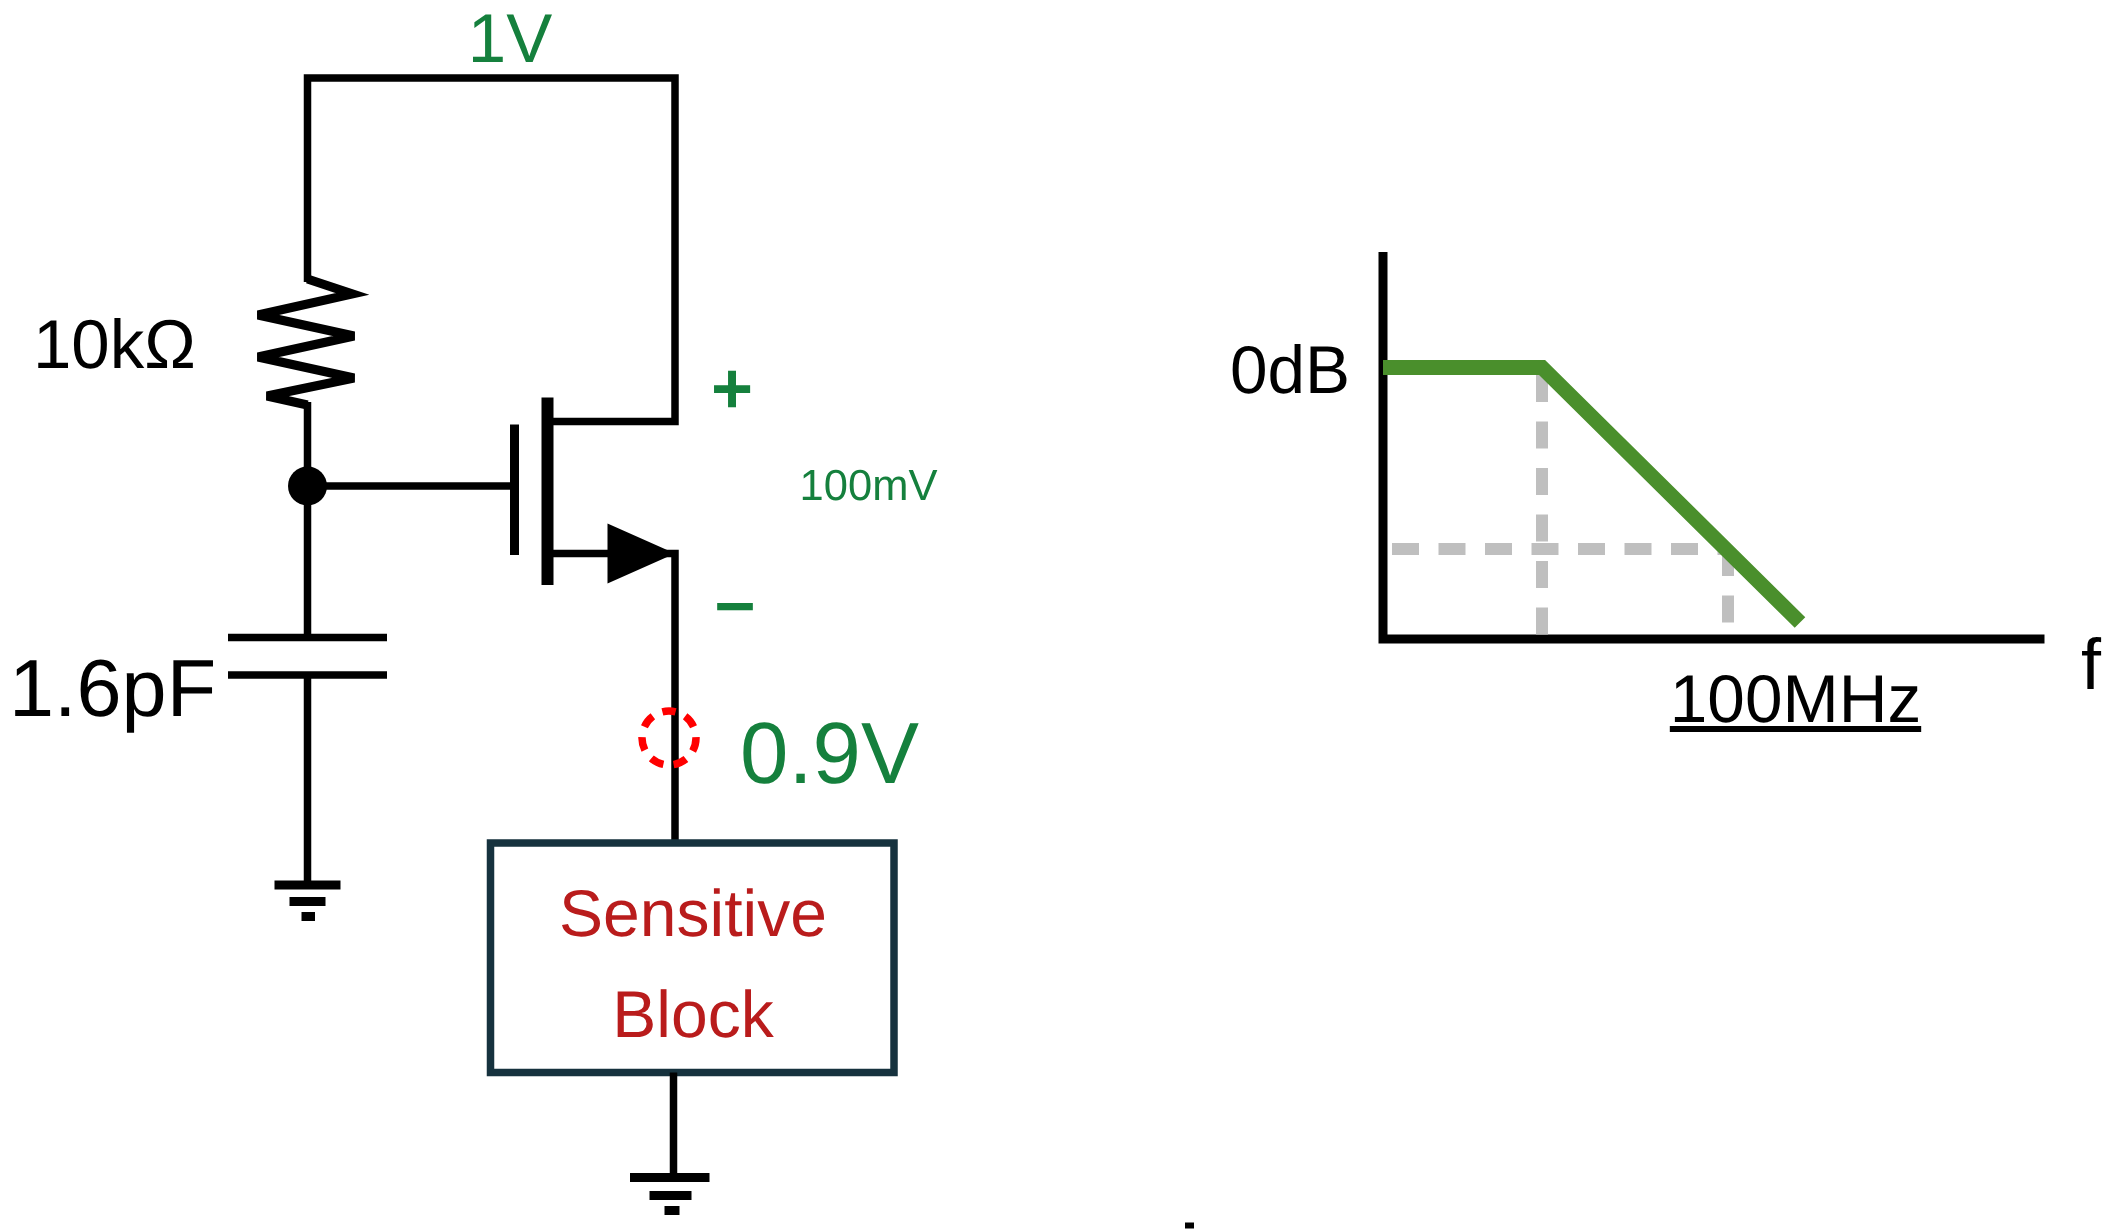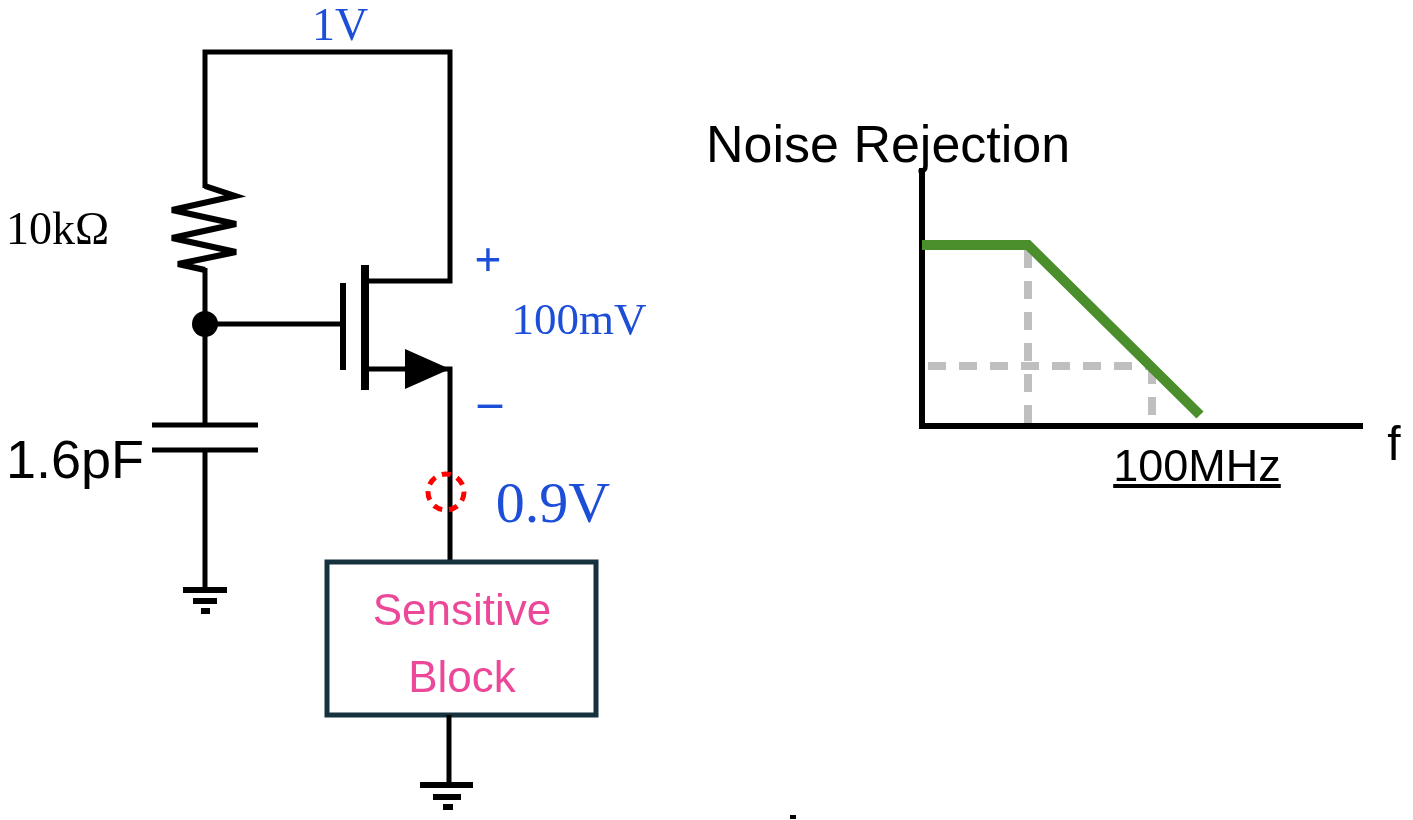--- a/index.html
+++ b/index.html
@@ -15,23 +15,23 @@
   #art { position: absolute; left: 0; top: 0; }
   .lbl {
     position: absolute;
     white-space: nowrap;
     line-height: 1.0;
     color: #000000;
     letter-spacing: 0px;
   }
   .center { transform: translateX(-50%); }
   .rightalign { text-align: right; }
-  .red { color: #1d4ed8; font-family: Liberation Serif, serif; }
+  .red { color: #15803d; }
   .boldsign { font-weight: 700; }
-  .blocktext { color: #ec4899; }
+  .blocktext { color: #b91c1c; }
 </style>
 </head>
 <body>
 
 <div id="stage">
 
   <svg id="art" width="1413" height="820" viewBox="0 0 1413 820">
 
     <path d="M205,188 L205,52 L450,52 L450,281 L365,281" fill="none" stroke="#000000" stroke-width="5" stroke-linejoin="miter"></path>
 
@@ -75,38 +75,38 @@
 
     <path d="M1028,250 L1028,423" fill="none" stroke-width="8" stroke-dasharray="18 13" stroke="#bfbfbf"></path>
     <path d="M928,366 L1152,366" fill="none" stroke-width="8" stroke-dasharray="18 13" stroke="#bfbfbf"></path>
     <path d="M1152,366 L1152,423" fill="none" stroke-width="8" stroke-dasharray="18 13" stroke="#bfbfbf"></path>
 
     <path d="M922,245 L1028,245 L1200,415" fill="none" stroke-width="10" stroke-linejoin="miter" stroke="#4a8f2c"></path>
   </svg>
 
   <div class="lbl red center" style="left:340px; top:2px; font-size:46px;">1V</div>
 
-  <div class="lbl" style="left:6px; top:206px; font-size:46px;font-family:Liberation Serif, serif;">10kΩ</div>
+  <div class="lbl" style="left:22px; top:206px; font-size:46px;">10kΩ</div>
 
   <div class="lbl" style="left:6px; top:432px; font-size:54px;">1.6pF</div>
 
   <div class="lbl red center boldsign" style="left:488px; top:236px; font-size:48px;">+</div>
 
-  <div class="lbl red center" style="left:579px; top:297px; font-size:45px;">100mV</div>
+  <div class="lbl red center" style="left:579px; top:310px; font-size:29px;">100mV</div>
 
   <div class="lbl red center boldsign" style="left:490px; top:378px; font-size:48px;">–</div>
 
   <div class="lbl red center" style="left:553px; top:474px; font-size:58px;">0.9V</div>
 
   <div class="lbl center blocktext" style="left:462px; top:588px; font-size:44px;">Sensitive</div>
 
   <div class="lbl center blocktext" style="left:462px; top:655px; font-size:44px;">Block</div>
 
-  <div class="lbl" style="left:706px; top:118px; font-size:52px;">Noise Rejection</div>
 
+  <div class="lbl rightalign" style="left:740px; top:224px; width:160px; font-size:45px;">0dB</div>
 
 
 
   <div class="lbl center" style="left:1197px; top:443px; font-size:45px;text-decoration:underline;">100MHz</div>
 
   <div class="lbl center" style="left:1394px; top:420px; font-size:48px;">f</div>
 
 </div>
 
 </body></html>

